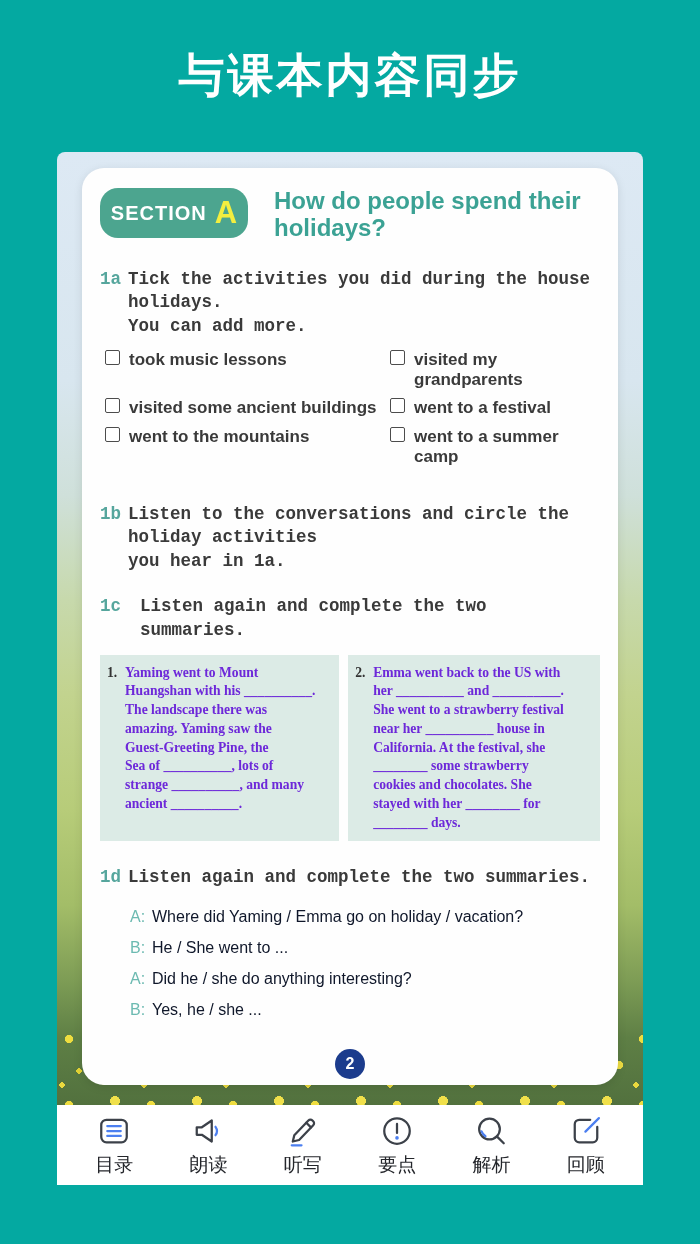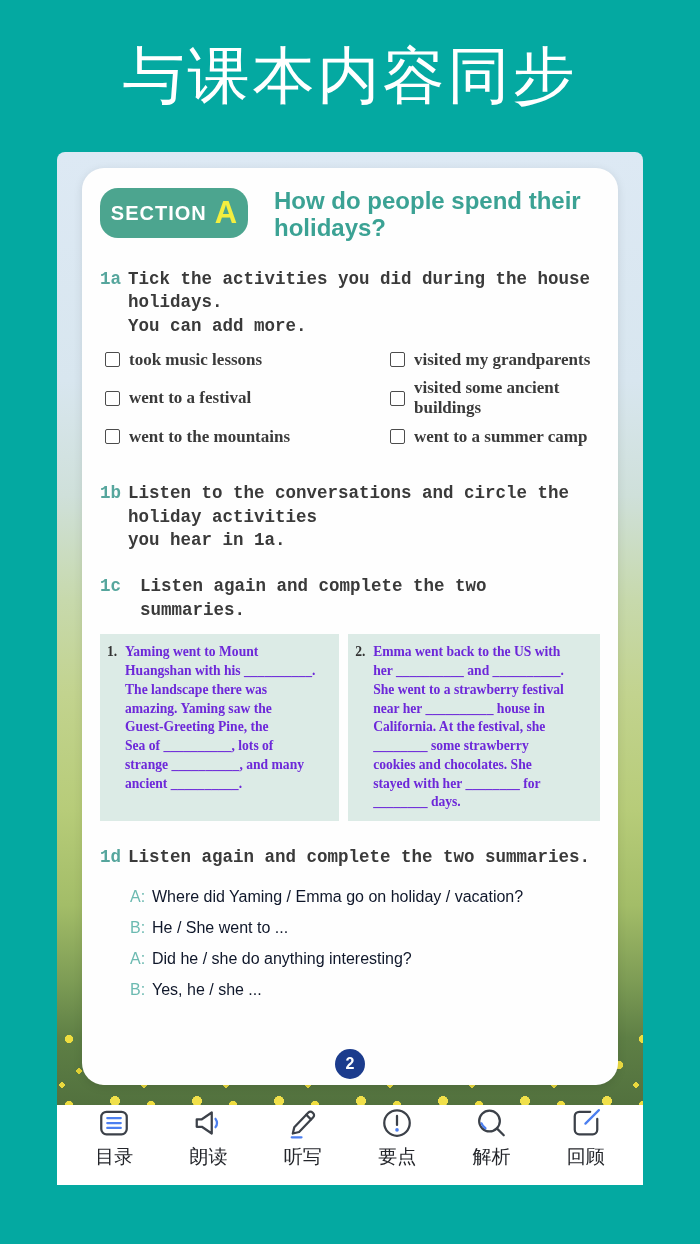--- a/index.html
+++ b/index.html
@@ -9,21 +9,21 @@
     background:#04a9a1;
     font-family:"Liberation Sans", sans-serif;
   }
 
   
   .banner {
     position:absolute; top:0; left:0; width:700px; height:152px;
     display:flex; align-items:center; justify-content:center;
   }
   .banner h1 {
-    color:#ffffff; font-size:62px; font-weight:400; letter-spacing:3px;
+    color:#ffffff; font-size:46px; font-weight:700; letter-spacing:3px;
     font-family:"Liberation Sans", sans-serif;
   }
 
   
   .scene {
     position:absolute; left:57px; top:152px; width:586px; height:953px;
     border-radius:8px 8px 0 0; overflow:hidden;
     background:linear-gradient(180deg,
       #dde9f4 0%, #d8e6ef 24%, #cfe0da 36%, #c7d9ac 47%,
       #c2d38e 57%, #b7cc79 69%, #a3bd68 79%, #7d9c55 87%,
@@ -75,21 +75,21 @@
   .t1a { margin-top:26px; }
   .t1b { margin-top:35px; }
   .t1c { margin-top:22px;gap:12px; }
   .t1d { margin-top:25px; }
 
   
   .activities {
     margin:11px 0 0 5px;
     display:grid; grid-template-columns:285px 1fr; row-gap:8px;
   }
-  .activity { display:flex; align-items:center; font-family:Liberation Serif, serif; }
+  .activity { display:flex; font-family:Liberation Sans, sans-serif; }
   .checkbox {
     width:15px; height:15px; border:1.6px solid #4c4c4c; border-radius:2px;
     background:#fff; margin-right:9px; flex:0 0 auto;
   }
   .activity-label { color:#3a3a3a; font-weight:700; font-size:17px; line-height:1.2; }
 
   
   .summaries { margin-top:12px; display:flex; gap:9px; }
   .summary-box {
     background:#dcebe6; padding:9px 8px 9px 7px; min-height:178px;
@@ -113,21 +113,21 @@
   .page-badge {
     position:absolute; left:50%; bottom:6px; transform:translateX(-50%);
     width:30px; height:30px; border-radius:50%; background:#1c3c8d;
     color:#fff; font-size:16px; font-weight:700;
     display:flex; align-items:center; justify-content:center;
   }
 
   
   .toolbar {
     position:absolute; left:57px; top:1105px; width:586px; height:80px;
-    background:#ffffff; display:flex; justify-content:space-around;
+    background:#ffffff; display:flex; align-items:center; justify-content:space-around;
     padding:0 10px;
   }
   .tool-item {
     display:flex; flex-direction:column; align-items:center; gap:3px;
     cursor:pointer;
   }
   .tool-item svg { width:36px; height:36px; display:block; }
   .tool-label { font-size:19px; color:#24262b; }
 
   .ic  { stroke:#3c4149; stroke-width:1.5; fill:none; stroke-linecap:round; stroke-linejoin:round; }
@@ -165,25 +165,25 @@
     <div class="activity">
       <span class="checkbox"></span>
       <span class="activity-label">took music lessons</span>
     </div>
     <div class="activity">
       <span class="checkbox"></span>
       <span class="activity-label">visited my grandparents</span>
     </div>
     <div class="activity">
       <span class="checkbox"></span>
+      <span class="activity-label">visited some ancient buildings</span>
+    </div>
+    <div class="activity">
+      <span class="checkbox"></span>
       <span class="activity-label">went to a festival</span>
-    </div>
-    <div class="activity">
-      <span class="checkbox"></span>
-      <span class="activity-label">visited some ancient buildings</span>
     </div>
     <div class="activity">
       <span class="checkbox"></span>
       <span class="activity-label">went to the mountains</span>
     </div>
     <div class="activity">
       <span class="checkbox"></span>
       <span class="activity-label">went to a summer camp</span>
     </div>
   </div>

